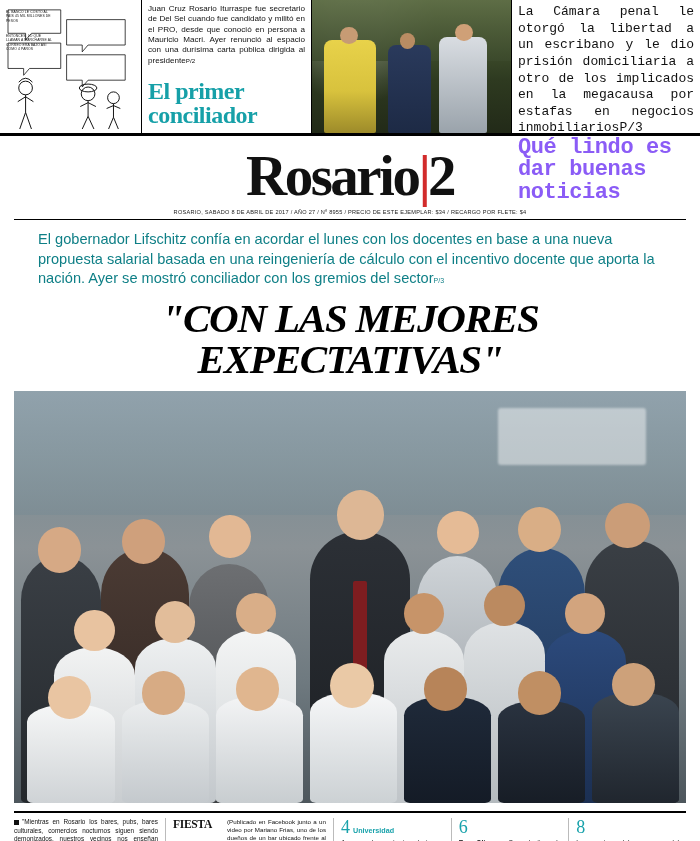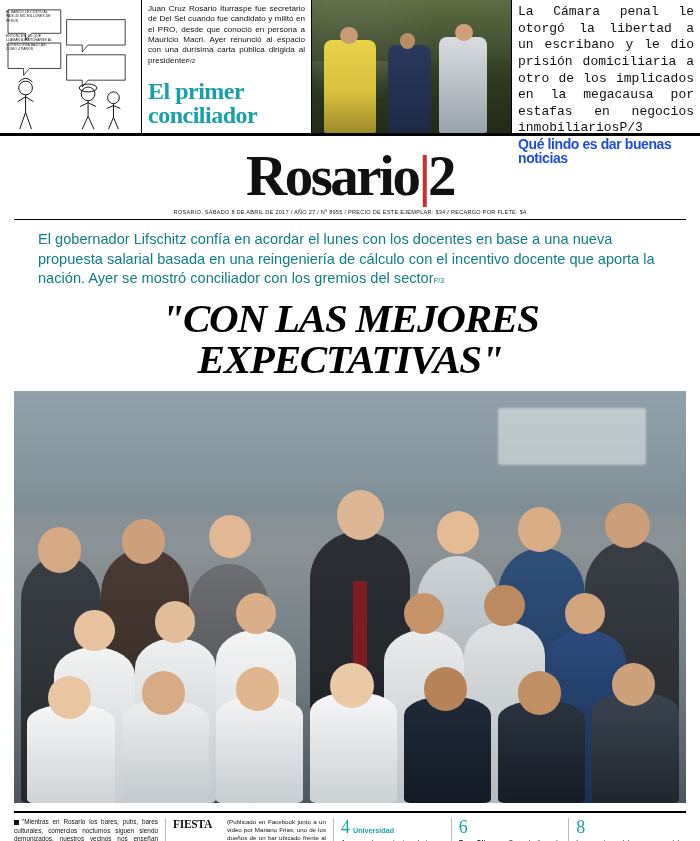--- a/index.html
+++ b/index.html
@@ -106,25 +106,25 @@
   }
   .top-right-text {
     font-size: 13px;
     line-height: 1.28;
     text-align: justify;
     color: #111;
     font-family: Liberation Mono, monospace;
   }
   .top-right-title {
     margin-top: auto;
-    font-family: Liberation Sans, sans-serif;
-    font-weight: bold;
-    font-size: 14px;
+    font-family: Liberation Mono, monospace;
+    font-weight: bold;
+    font-size: 22px;
     line-height: 1.02;
-    color: #1d4ed8;
+    color: #8b5cf6;
     letter-spacing: -0.4px;
     padding-bottom: 2px;
   }
 
   
   .masthead {
     height: 70px;
     display: flex;
     align-items: center;
     justify-content: center;

